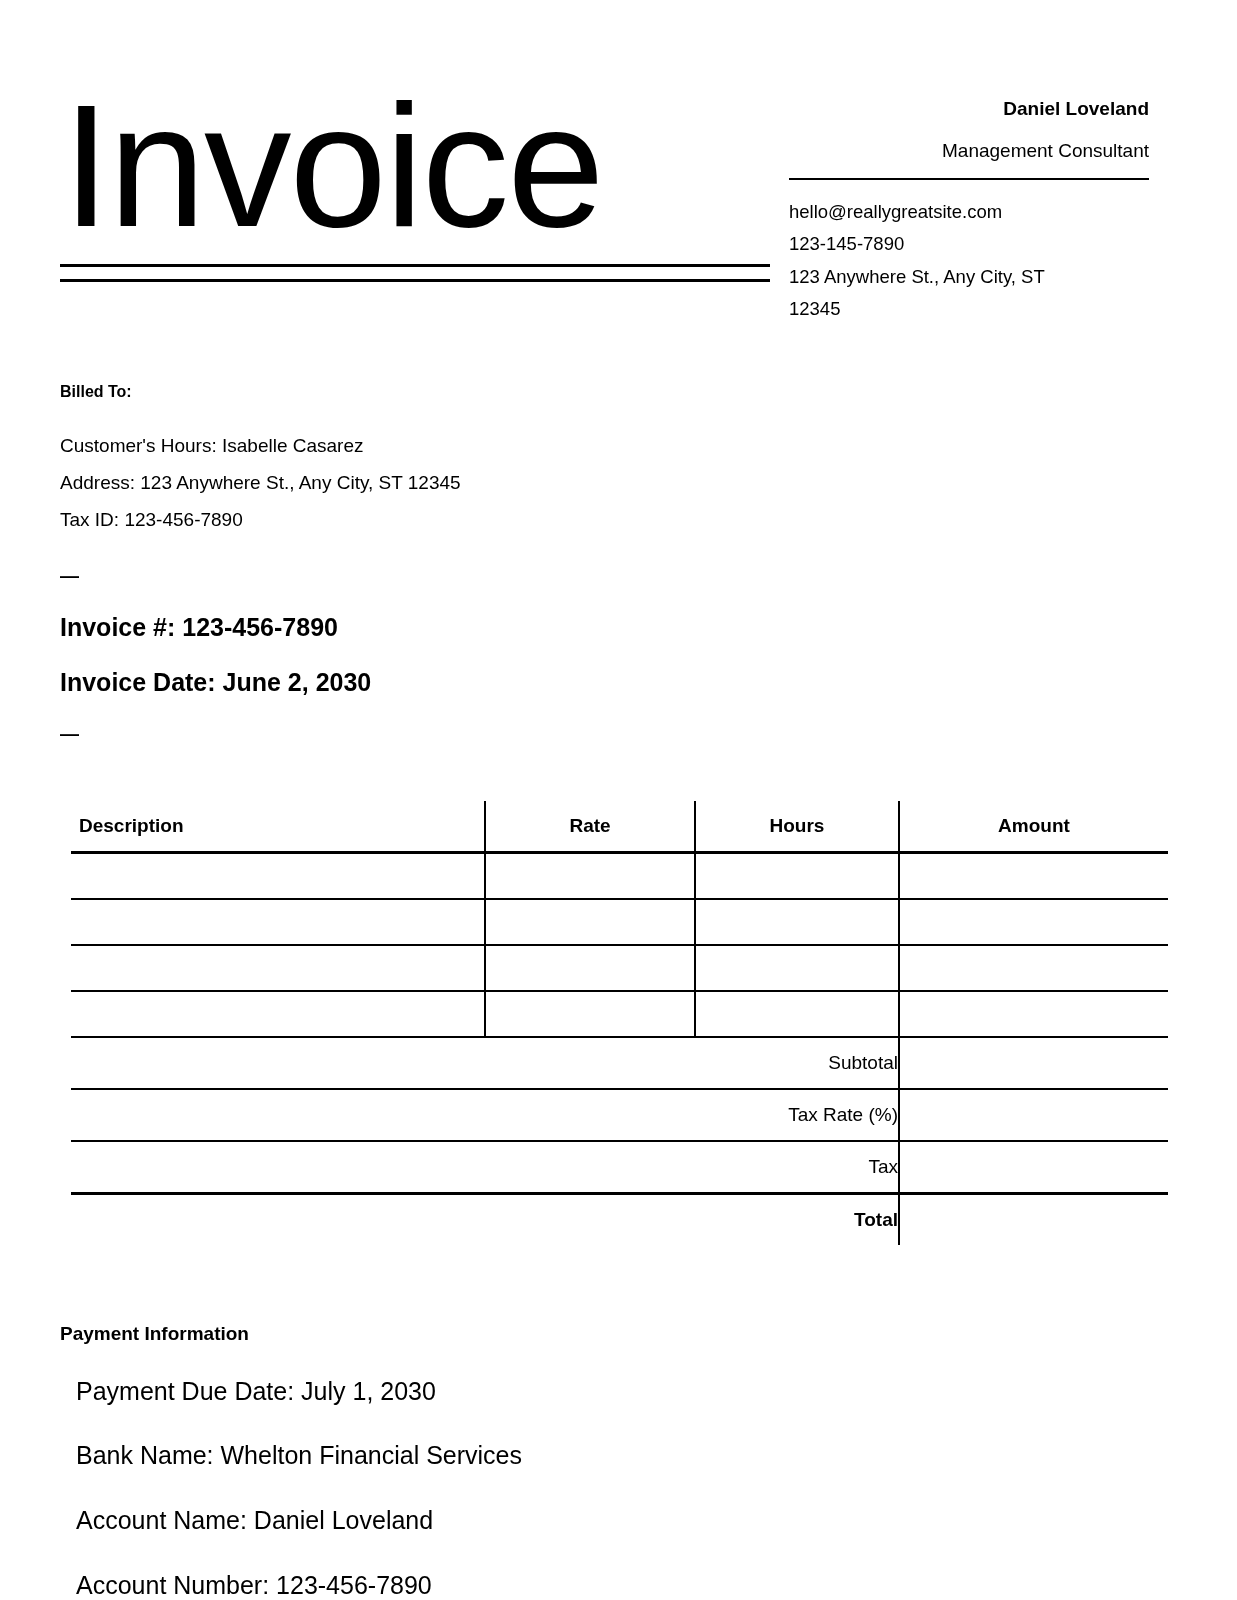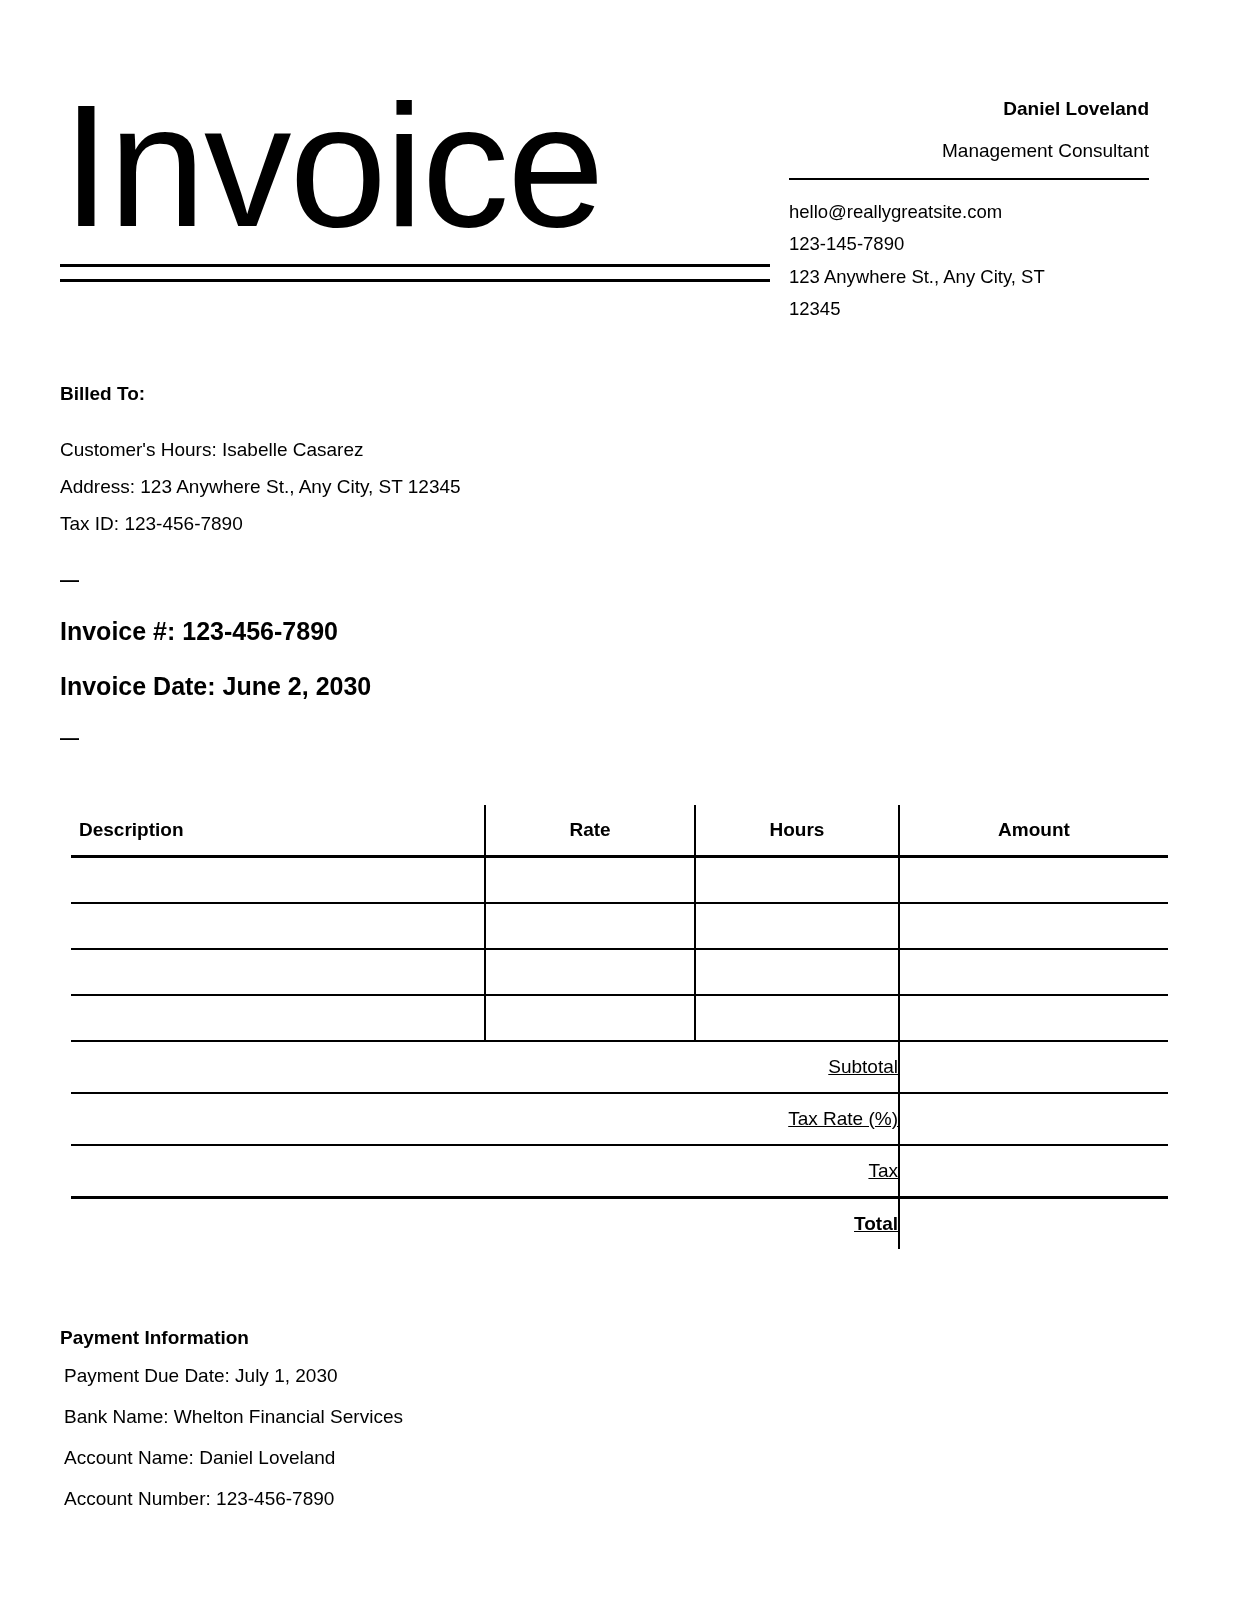--- a/index.html
+++ b/index.html
@@ -87,21 +87,21 @@
     font-size: 18.5px;
     line-height: 1.75;
     margin: 0;
   }
 
   
   .billed {
     padding: 58px 60px 0 60px;
   }
   .billed-title {
-    font-size: 19px;
+    font-size: 16px;
     font-weight: bold;
     margin: 0 0 26px 0;
   }
   .billed-line {
     font-size: 19px;
     line-height: 1.95;
     margin: 0;
   }
   .dash {
     font-size: 19px;
@@ -153,21 +153,20 @@
   tbody tr.item-row td {
     height: 44px;
     border-bottom: 2px solid #000;
   }
   tbody td.vline { border-right: 2px solid #000; }
 
   tr.summary-row td {
     height: 50px;
     border-bottom: 2px solid #000;
     vertical-align: middle;
-    text-decoration: underline;
   }
   td.summary-label {
     text-align: right;
     font-size: 19px;
     padding-right: 10px;
     border-right: 2px solid #000;
   }
   td.summary-label.bold { font-weight: bold; text-align: right; }
   tr.total-row td {
     border-bottom: none;
@@ -181,26 +180,26 @@
   tr.tax-row td.summary-label { border-bottom: 3px solid #000; }
   tr.tax-row td.summary-value { border-bottom: 3px solid #000; }
 
   
   .payment {
     padding: 78px 60px 0 60px;
   }
   .payment-title {
     font-size: 19px;
     font-weight: bold;
-    margin: 0 0 8px 0;
+    margin: 0 0 22px 0;
   }
   .payment-line {
-    font-size: 19px;
+    font-size: 25px;
     line-height: 1.95;
-    margin: 4px;
+    margin: 16px;
   }
 </style>
 </head>
 <body>
 
 <div class="page">
 
   <div class="header">
     <div class="title-block">
       <div class="invoice-title">Invoice</div>

